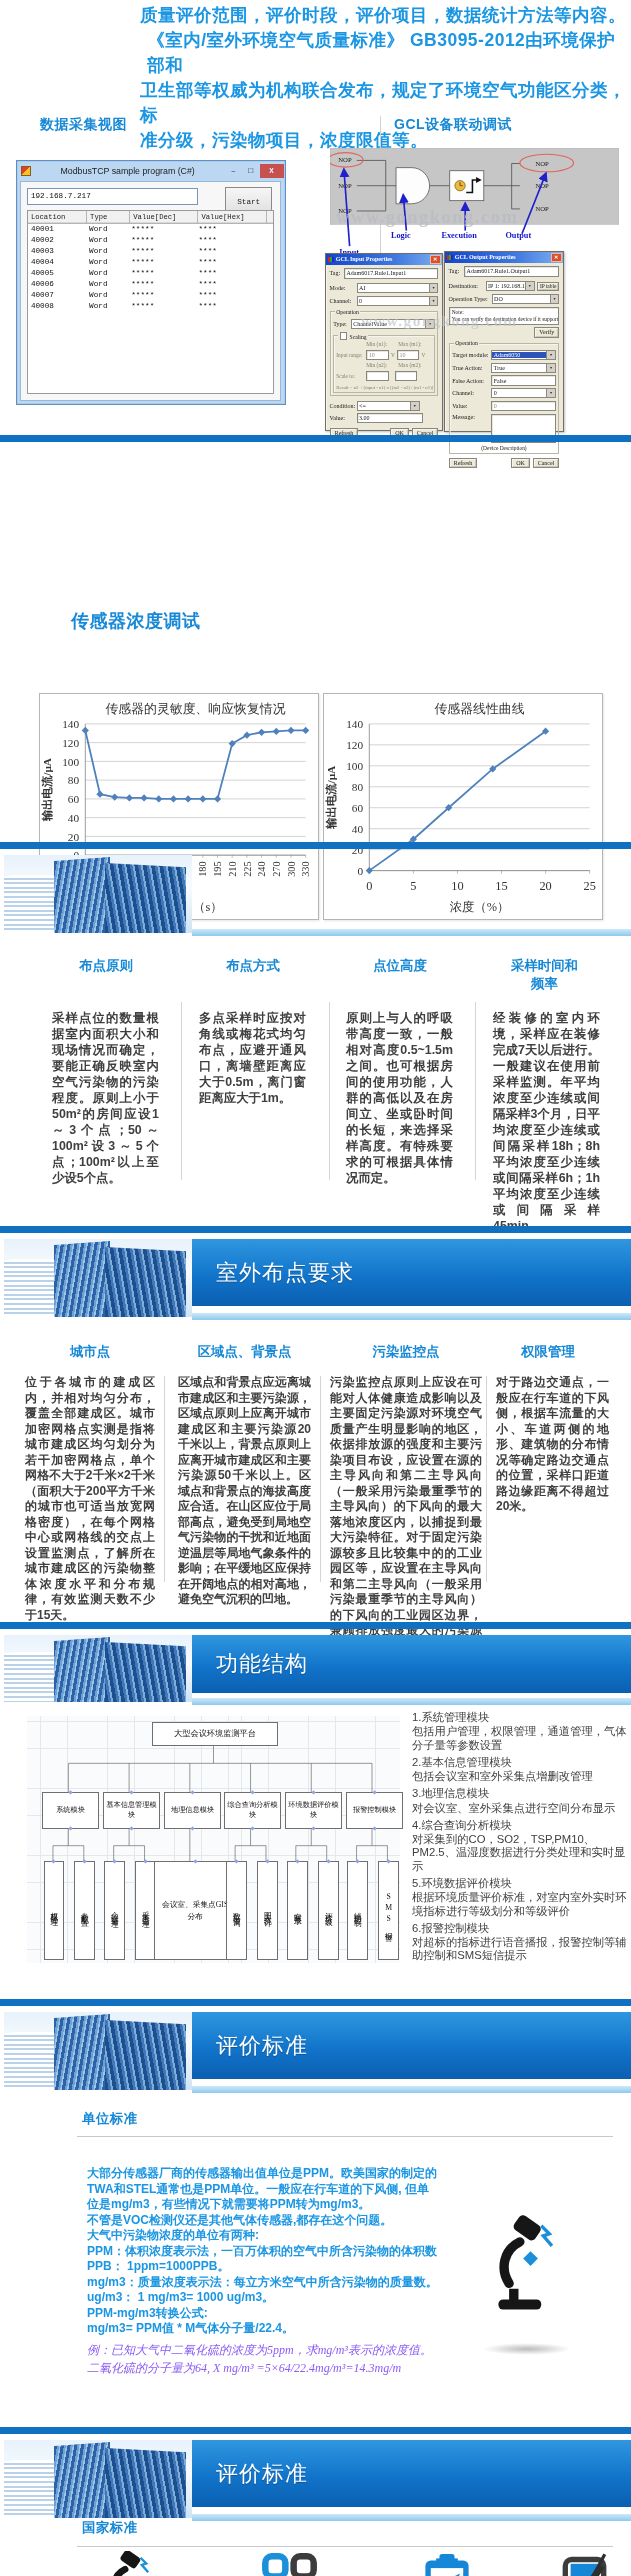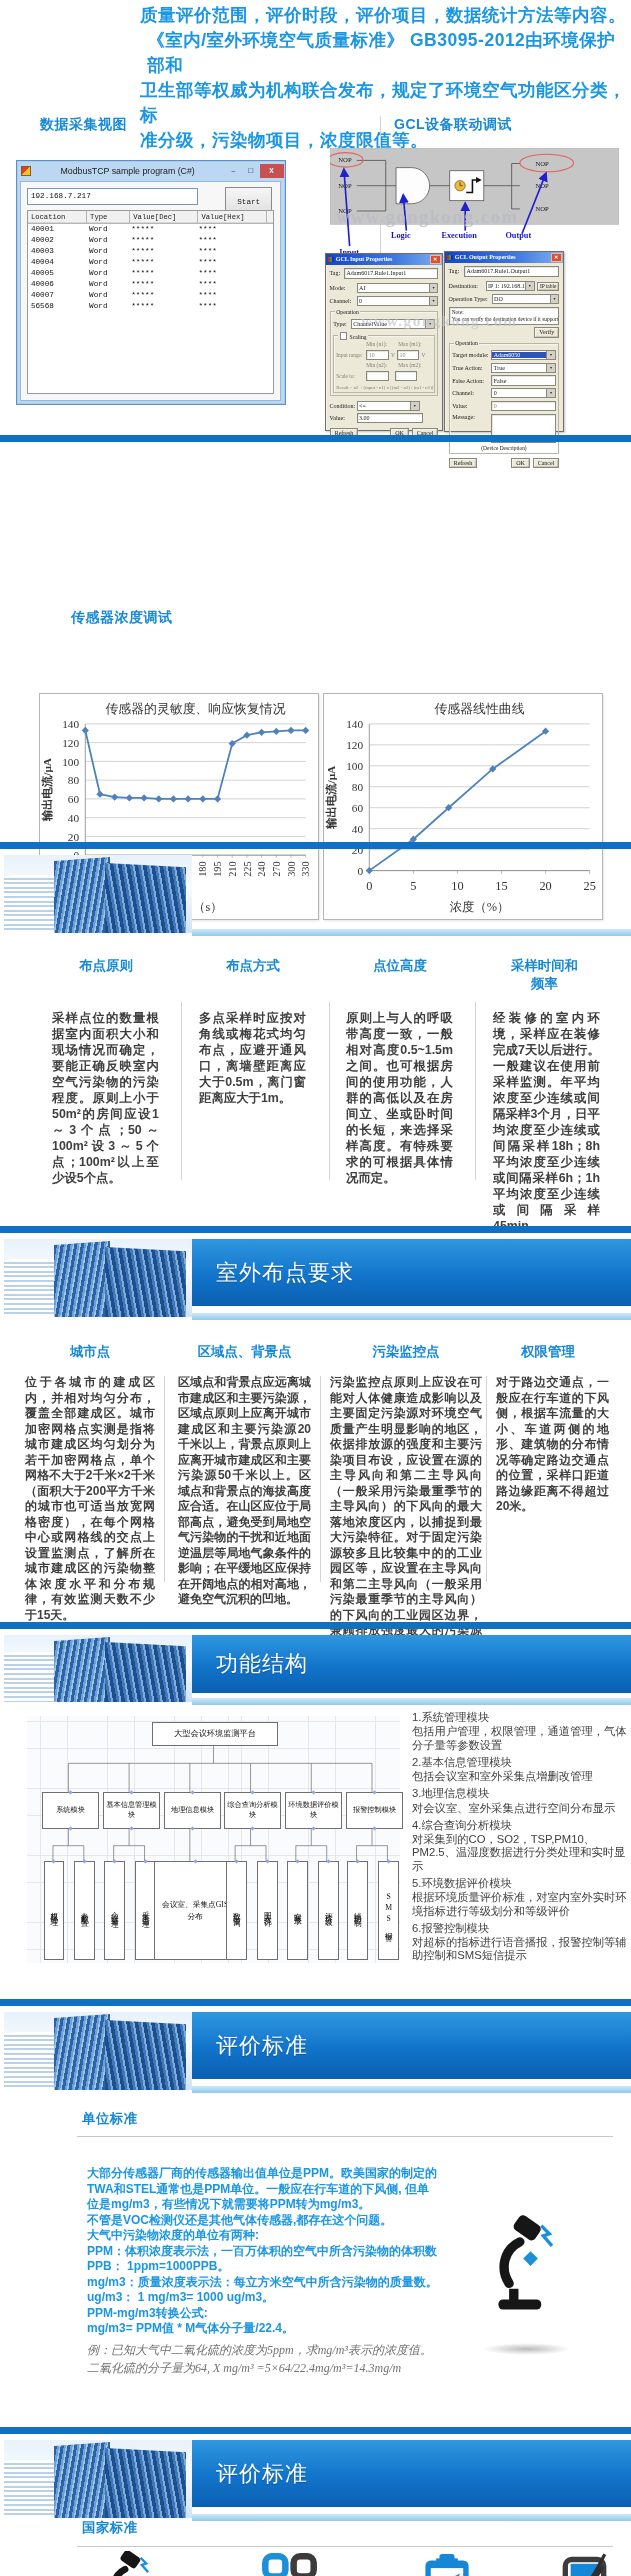--- a/index.html
+++ b/index.html
@@ -87,21 +87,21 @@
   .photo .tC{position:absolute;right:3%;bottom:-2.1px;width:43%;height:90%;transform:skewY(3deg);
              background:repeating-linear-gradient(80deg,#1d4f8f 0 3.6px,#3f77b8 3.6px 6.2px,#7fadd9 6.2px 8.2px);}
   .banner{position:absolute;left:192px;right:0;top:13px;height:67px;
           background:linear-gradient(180deg,#2f97e0 0%,#1174ca 55%,#0b5fb0 100%);
           display:flex;align-items:center;padding-left:24px;color:#fff;font-size:22px;
           letter-spacing:1px;font-weight:500;text-shadow:0 0.5px 1px rgba(0,0,0,.25);}
   .stripe{position:absolute;left:192px;right:0;top:87px;height:7.2px;
           background:linear-gradient(180deg,#cde9fa,#8fc9ec);}
 
   
-  .sub-label{position:absolute;font-size:14px;font-weight:bold;color:#1789d6;letter-spacing:0.5px;}
+  .sub-label{position:absolute;font-size:18px;font-weight:bold;color:#1789d6;letter-spacing:0.5px;}
   .chart-box{position:absolute;width:278px;height:225px;background:#fff;border:0.5px solid #b5b5b5;
              box-shadow:1px 1px 2.1px rgba(0,0,0,.10);}
   .chart-box svg{position:absolute;left:0;top:0;}
 
   
   .colhead{position:absolute;font-size:13.4px;font-weight:bold;color:#1789d6;text-align:center;line-height:17.5px;}
   .colbody{position:absolute;font-size:12.4px;font-weight:600;color:#3f3f3f;line-height:16px;text-align:justify;}
   .colbody.sm{font-size:12px;line-height:15.5px;}
   .vsep{position:absolute;width:0.5px;background:#d5d5d5;}
 
@@ -122,21 +122,21 @@
   .org-l2::after{content:"";position:absolute;bottom:-2.1px;left:50%;margin-left:-1.5px;width:3.1px;height:3.1px;
      background:#8ea4ea;transform:rotate(45deg);}
   #func-notes{position:absolute;left:412px;top:1711px;width:221px;font-size:11.3px;line-height:13.4px;color:#404040;}
   .note{margin-bottom:3.6px;}
   .note-h{margin-bottom:1px;}
 
   
   .sub-underline{position:absolute;left:77px;width:536px;height:1px;background:#c9c9c9;}
   .blue-lines{position:absolute;font-weight:bold;color:#1b96e3;}
   .example{position:absolute;font-family:"Liberation Serif","DejaVu Serif",serif;font-style:italic;
-           font-size:12px;color:#737373;line-height:17.5px;}
+           font-size:12px;color:#8b5cf6;line-height:17.5px;}
   .std-icon{position:absolute;}
   .icon-shadow{position:absolute;height:12.4px;
      background:radial-gradient(ellipse at center,rgba(60,60,60,.35),rgba(60,60,60,0) 70%);}
 </style>
 </head>
 <body>
 
 <div id="page">
 
   <div class="top-par">
@@ -213,21 +213,21 @@
               <span class="mb-td c5"></span>
             </div>
             <div class="mb-tr">
               <span class="mb-td c1">40007</span>
               <span class="mb-td c2">Word</span>
               <span class="mb-td c3">*****</span>
               <span class="mb-td c4">****</span>
               <span class="mb-td c5"></span>
             </div>
             <div class="mb-tr">
-              <span class="mb-td c1">56568</span>
+              <span class="mb-td c1">40008</span>
               <span class="mb-td c2">Word</span>
               <span class="mb-td c3">*****</span>
               <span class="mb-td c4">****</span>
               <span class="mb-td c5"></span>
             </div>
           </div>
       </div>
     </div>
   </div>
 

